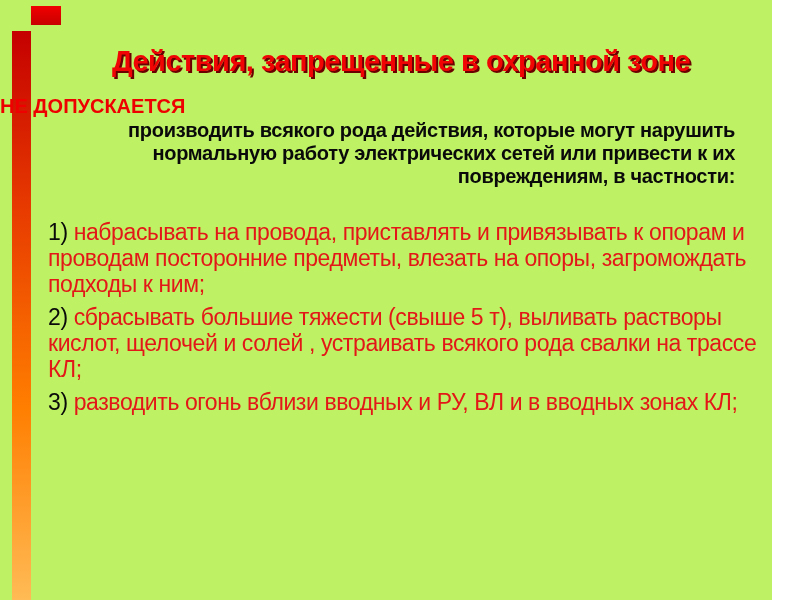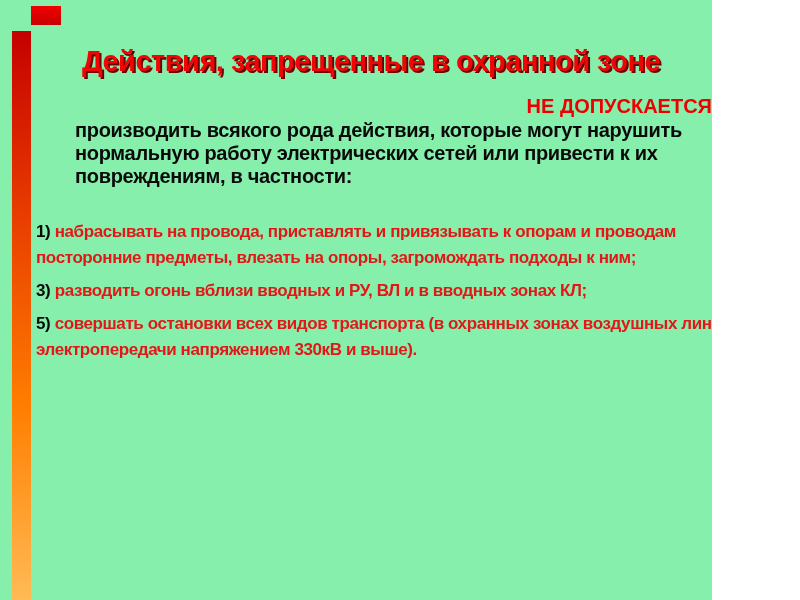--- a/index.html
+++ b/index.html
@@ -1,20 +1,20 @@
 <!DOCTYPE html>
 <html><head>
 <meta charset="utf-8">
 <style>
   html, body { margin: 0; padding: 0; background: #ffffff; }
   .slide {
     position: relative;
-    width: 712px;
+    width: 772px;
     height: 600px;
-    background: #86efac;
+    background: #bef264;
     overflow: hidden;
     font-family: "Liberation Sans", sans-serif;
   }
   .corner-square {
     position: absolute;
     left: 31px; top: 6px;
     width: 30px; height: 19px;
     background: linear-gradient(180deg, #f20000 0%, #c80000 100%);
   }
   .side-bar {
@@ -31,65 +31,65 @@
     line-height: 34px;
     font-weight: bold;
     letter-spacing: -0.5px;
     white-space: nowrap;
     color: #f10404;
     text-shadow: 2px 2px 0 #6b0000;
   }
   .subtitle {
     position: absolute;
     top: 94px; left: 0; right: 0;
-    text-align: right;
+    text-align: left;
     font-size: 20px;
     line-height: 24px;
     font-weight: bold;
     color: #ee0000;
   }
   .intro {
     position: absolute;
     top: 119px; left: 75px;
     width: 660px;
-    text-align: left;
+    text-align: right;
     font-size: 20px;
     line-height: 23px;
     font-weight: bold;
     letter-spacing: -0.3px;
     color: #0a0a0a;
   }
   .items {
     position: absolute;
     top: 219px; left: 36px;
     width: 734px;
   }
   .item {
-    font-size: 17px;
+    font-size: 23px;
     line-height: 26px;
-    font-weight: bold;
+    font-weight: normal;
     letter-spacing: -0.4px;
     color: #e31717;
-    margin: 0 0 7px 0;
+    margin: 0 0 7px 12px;
   }
   .item .num { color: #0a0a0a; }
 </style>
 </head>
 <body>
 
 <div class="slide">
 
   <div class="corner-square"></div>
   <div class="side-bar"></div>
 
   <div class="title">Действия, запрещенные в охранной зоне</div>
 
   <div class="subtitle">НЕ ДОПУСКАЕТСЯ</div>
 
   <div class="intro">производить всякого рода действия, которые могут нарушить нормальную работу электрических сетей или привести к их повреждениям, в частности:</div>
 
   <div class="items">
     <p class="item"><span class="num">1)</span> <span>набрасывать на провода, приставлять и привязывать к опорам и проводам посторонние предметы, влезать на опоры, загромождать подходы к ним;</span></p>
+    <p class="item"><span class="num">2)</span> <span>сбрасывать большие тяжести (свыше 5 т), выливать растворы кислот, щелочей и солей , устраивать всякого рода свалки на трассе КЛ;</span></p>
     <p class="item"><span class="num">3)</span> <span>разводить огонь вблизи вводных и РУ, ВЛ и в вводных зонах КЛ;</span></p>
-    <p class="item"><span class="num">5)</span> <span>совершать остановки всех видов транспорта (в охранных зонах воздушных линий электропередачи напряжением 330кВ и выше).</span></p>
   </div>
 
 </div>
 
 </body></html>

